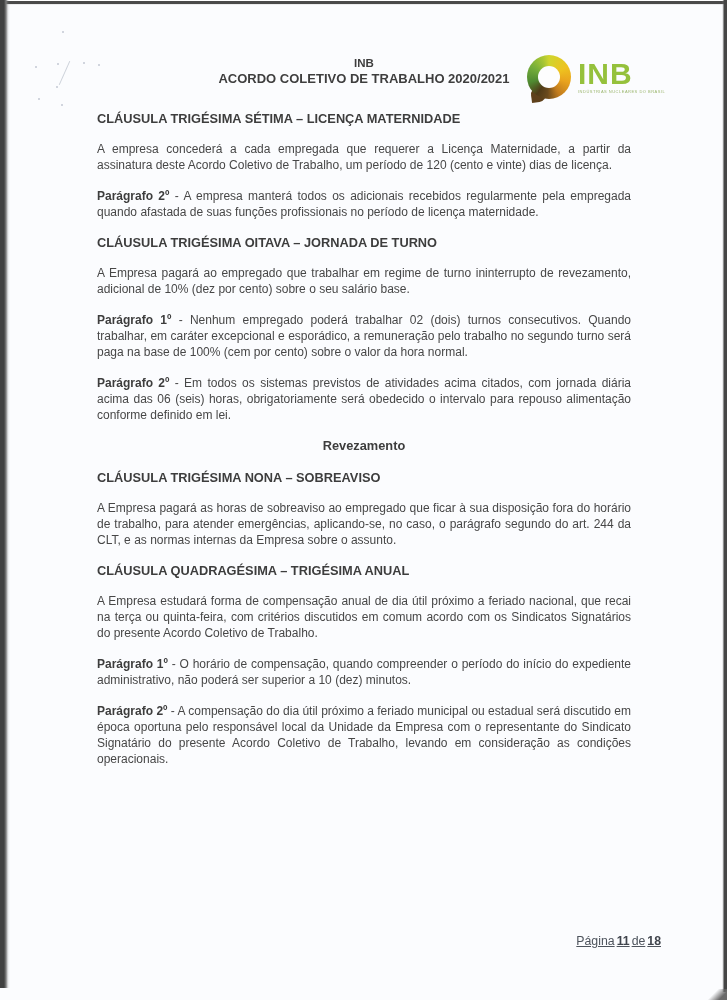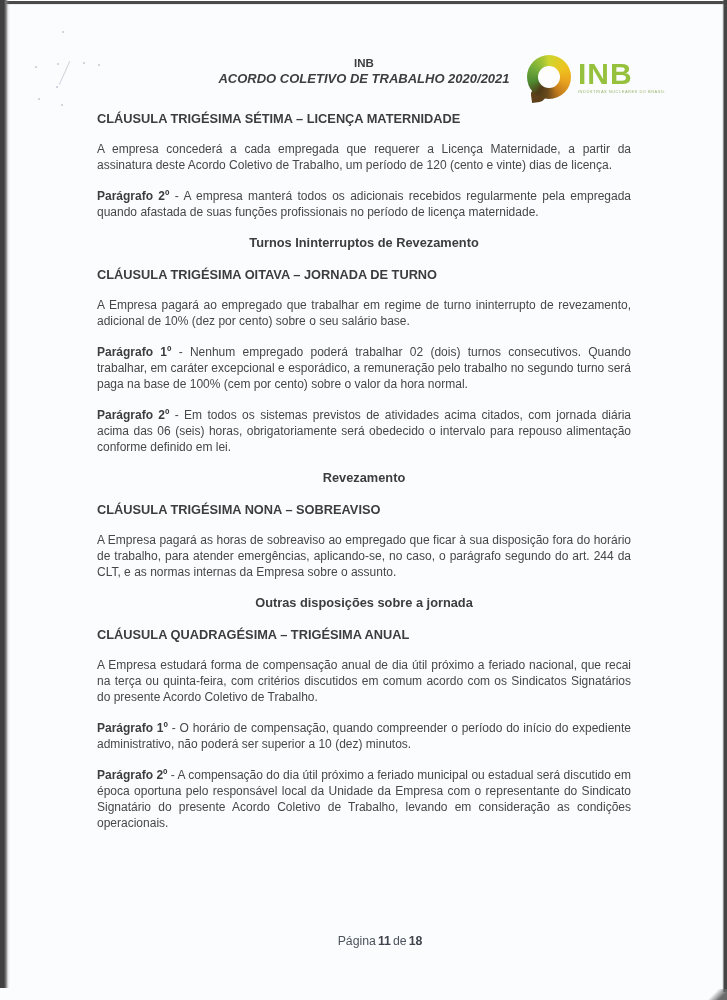--- a/index.html
+++ b/index.html
@@ -39,21 +39,21 @@
   }
   
   .page {
     position: absolute; inset: 0;
     padding: 56px 96px 0 97px;
     box-sizing: border-box;
     color: #454545;
   }
   .header { position: relative; text-align: center; margin-bottom: 0; }
   .header-company { font-size: 11.5px; font-weight: bold; color: #3e3e3e; line-height: 14px; }
-  .header-title  { font-size: 13px;  font-weight: bold; color: #3e3e3e; line-height: 17px; font-style: italic; }
+  .header-title  { font-size: 13px;  font-weight: bold; color: #3e3e3e; line-height: 17px; }
   
   .logo { position: absolute; top: -1px; right: -22px; width: 126px; height: 50px; display: flex; align-items: flex-start; text-align: left; }
   .logo-mark { position: relative; width: 44px; height: 48px; flex: 0 0 auto; }
   .logo-tail {
     position: absolute; left: 4px; bottom: 1px; width: 15px; height: 15px;
     background: #5e401b; border-radius: 50% 50% 50% 0; transform: rotate(-8deg);
   }
   .logo-ring {
     position: absolute; left: 0; top: 0; width: 44px; height: 44px; border-radius: 50%;
     background: conic-gradient(from 0deg,
@@ -83,21 +83,21 @@
     margin: 0 0 15px; color: #474747;
   }
   .para b { color: #3d3d3d; }
   .section-head {
     font-size: 12.8px; font-weight: bold; color: #3d3d3d; text-align: center;
     margin: 0 0 16px; line-height: 16px;
   }
   
   .footer {
     position: absolute; top: 934px; left: 97px; width: 564px;
-    text-align: center; font-size: 12.3px; color: #4d535c;
+    text-align: right; font-size: 12.3px; color: #4d535c; text-decoration: underline;
   }
   .footer b { color: #40454d; }
   .footer span { margin: 0 2px; }
 </style>
 </head>
 <body>
 
 <div class="scan-edge-top"></div>
 <div class="scan-edge-left"></div>
 <div class="scan-edge-right"></div>
@@ -130,33 +130,31 @@
         <div class="logo-text">INB</div>
         <div class="logo-tagline">INDÚSTRIAS NUCLEARES DO BRASIL</div>
       </div>
     </div>
   </div>
 
   <div class="clause-title">CLÁUSULA TRIGÉSIMA SÉTIMA – LICENÇA MATERNIDADE</div>
   <p class="para">A empresa concederá a cada empregada que requerer a Licença Maternidade, a partir da assinatura deste Acordo Coletivo de Trabalho, um período de 120 (cento e vinte) dias de licença.</p>
   <p class="para"><b>Parágrafo 2º</b><span> - A empresa manterá todos os adicionais recebidos regularmente pela empregada quando afastada de suas funções profissionais no período de licença maternidade.</span></p>
 
-  <div class="section-head">Turnos Ininterruptos de Revezamento</div>
 
   <div class="clause-title flow">CLÁUSULA TRIGÉSIMA OITAVA – JORNADA DE TURNO</div>
   <p class="para">A Empresa pagará ao empregado que trabalhar em regime de turno ininterrupto de revezamento, adicional de 10% (dez por cento) sobre o seu salário base.</p>
   <p class="para"><b>Parágrafo 1º</b><span> - Nenhum empregado poderá trabalhar 02 (dois) turnos consecutivos. Quando trabalhar, em caráter excepcional e esporádico, a remuneração pelo trabalho no segundo turno será paga na base de 100% (cem por cento) sobre o valor da hora normal.</span></p>
   <p class="para"><b>Parágrafo 2º</b><span> - Em todos os sistemas previstos de atividades acima citados, com jornada diária acima das 06 (seis) horas, obrigatoriamente será obedecido o intervalo para repouso alimentação conforme definido em lei.</span></p>
 
   <div class="section-head">Revezamento</div>
 
   <div class="clause-title flow">CLÁUSULA TRIGÉSIMA NONA – SOBREAVISO</div>
   <p class="para">A Empresa pagará as horas de sobreaviso ao empregado que ficar à sua disposição fora do horário de trabalho, para atender emergências, aplicando-se, no caso, o parágrafo segundo do art. 244 da CLT, e as normas internas da Empresa sobre o assunto.</p>
 
-  <div class="section-head">Outras disposições sobre a jornada</div>
 
   <div class="clause-title flow">CLÁUSULA QUADRAGÉSIMA – TRIGÉSIMA ANUAL</div>
   <p class="para">A Empresa estudará forma de compensação anual de dia útil próximo a feriado nacional, que recai na terça ou quinta-feira, com critérios discutidos em comum acordo com os Sindicatos Signatários do presente Acordo Coletivo de Trabalho.</p>
   <p class="para"><b>Parágrafo 1º</b><span> - O horário de compensação, quando compreender o período do início do expediente administrativo, não poderá ser superior a 10 (dez) minutos.</span></p>
   <p class="para"><b>Parágrafo 2º</b><span> - A compensação do dia útil próximo a feriado municipal ou estadual será discutido em época oportuna pelo responsável local da Unidade da Empresa com o representante do Sindicato Signatário do presente Acordo Coletivo de Trabalho, levando em consideração as condições operacionais.</span></p>
 
 </div>
 
 <div class="footer">
   <span>Página</span><b>11</b><span>de</span><b>18</b>

